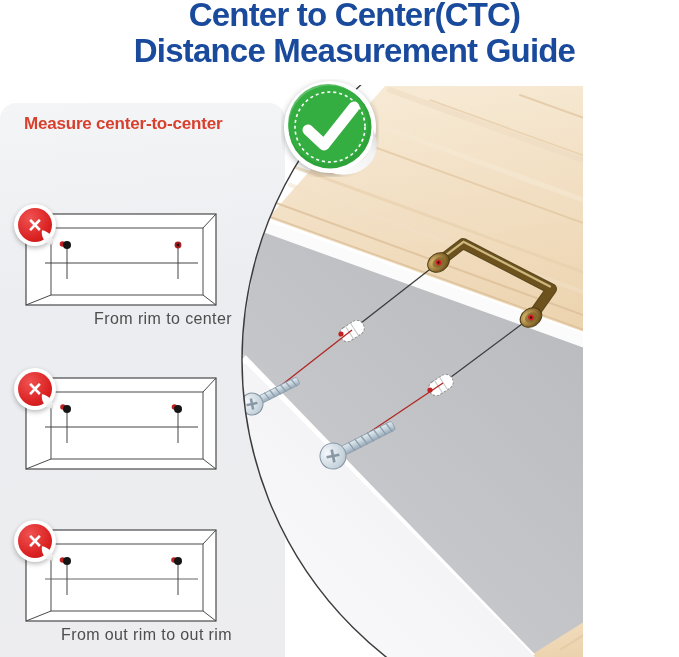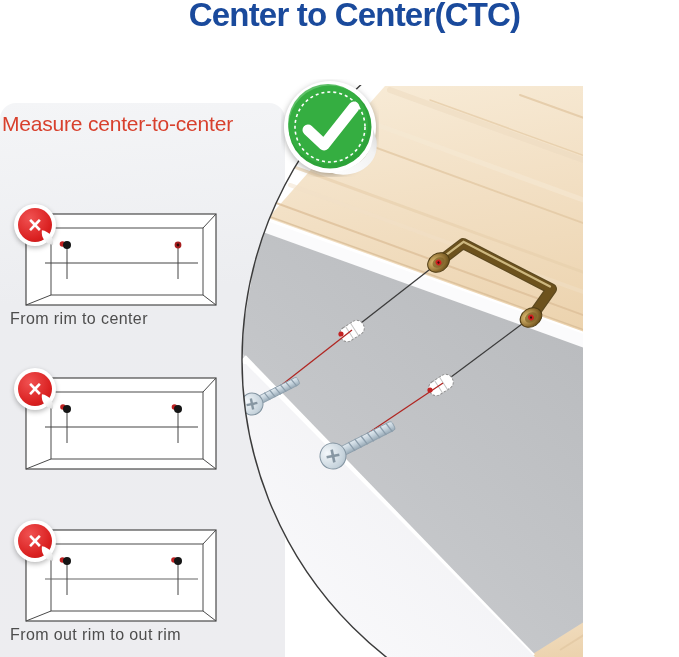--- a/index.html
+++ b/index.html
@@ -5,25 +5,25 @@
   html,body{margin:0;padding:0;background:#fff;}
   #app{position:relative;width:583px;height:657px;overflow:hidden;background:#ffffff;
        font-family:"Liberation Sans",sans-serif;}
   
   .title{position:absolute;top:-3px;left:30px;width:649px;text-align:center;
          color:#1a4a9c;font-weight:bold;font-size:33px;line-height:36px;letter-spacing:-0.8px;}
   
   .panel{position:absolute;left:0;top:103px;width:285px;height:554px;
          border-radius:16px 16px 0 0;
          background:linear-gradient(175deg,#f4f5f7 0%,#ecedf0 35%,#ededf0 100%);}
-  .callout{position:absolute;left:2px;top:8px;color:#d8402d;font-weight:normal;
-           font-size:21px;line-height:25px;letter-spacing:-0.2px;}
+  .callout{position:absolute;left:24px;top:8px;color:#d8402d;font-weight:bold;
+           font-size:17px;line-height:25px;letter-spacing:-0.2px;}
   .diagram{position:absolute;left:10px;width:230px;height:132px;}
   .d1{top:103px;} .d2{top:267px;} .d3{top:419px;}
-  .diagram .label{position:absolute;top:104px;left:0;width:222px;text-align:left;
+  .diagram .label{position:absolute;top:104px;left:0;width:222px;text-align:right;
                   color:#4d4d4d;font-size:16px;letter-spacing:0.4px;}
   .xbadge{position:absolute;left:4px;top:-2px;width:42px;height:42px;border-radius:50%;
           background:#fff;box-shadow:0 2px 5px rgba(0,0,0,.28);
           display:flex;align-items:center;justify-content:center;z-index:2;}
   .xbadge::after{content:"";position:absolute;right:2px;bottom:2px;width:13px;height:13px;
           background:linear-gradient(135deg,#ffffff 45%,#d9d9d9);
           border-radius:0 100% 0 95%;transform:rotate(8deg);}
   .xcore{width:34px;height:34px;border-radius:50%;
          background:radial-gradient(circle at 35% 30%,#f05252,#da2020 65%,#b81414);
          color:#fff;font-weight:bold;font-size:23px;line-height:34px;text-align:center;}
@@ -31,20 +31,21 @@
   .scene{position:absolute;left:0;top:85px;}
   
   .sticker{position:absolute;left:281px;top:79px;width:98px;height:98px;z-index:3;}
 </style>
 </head>
 <body>
 <div id="app">
 
   <div class="title">
     <div>Center to Center(CTC)</div>
+    <div>Distance Measurement Guide</div>
   </div>
 
   <div class="panel">
     <div class="callout">
       <div>Measure center-to-center</div>
     </div>
 
     <div class="diagram d1">
       <div class="xbadge">
         <div class="xcore">×</div>

